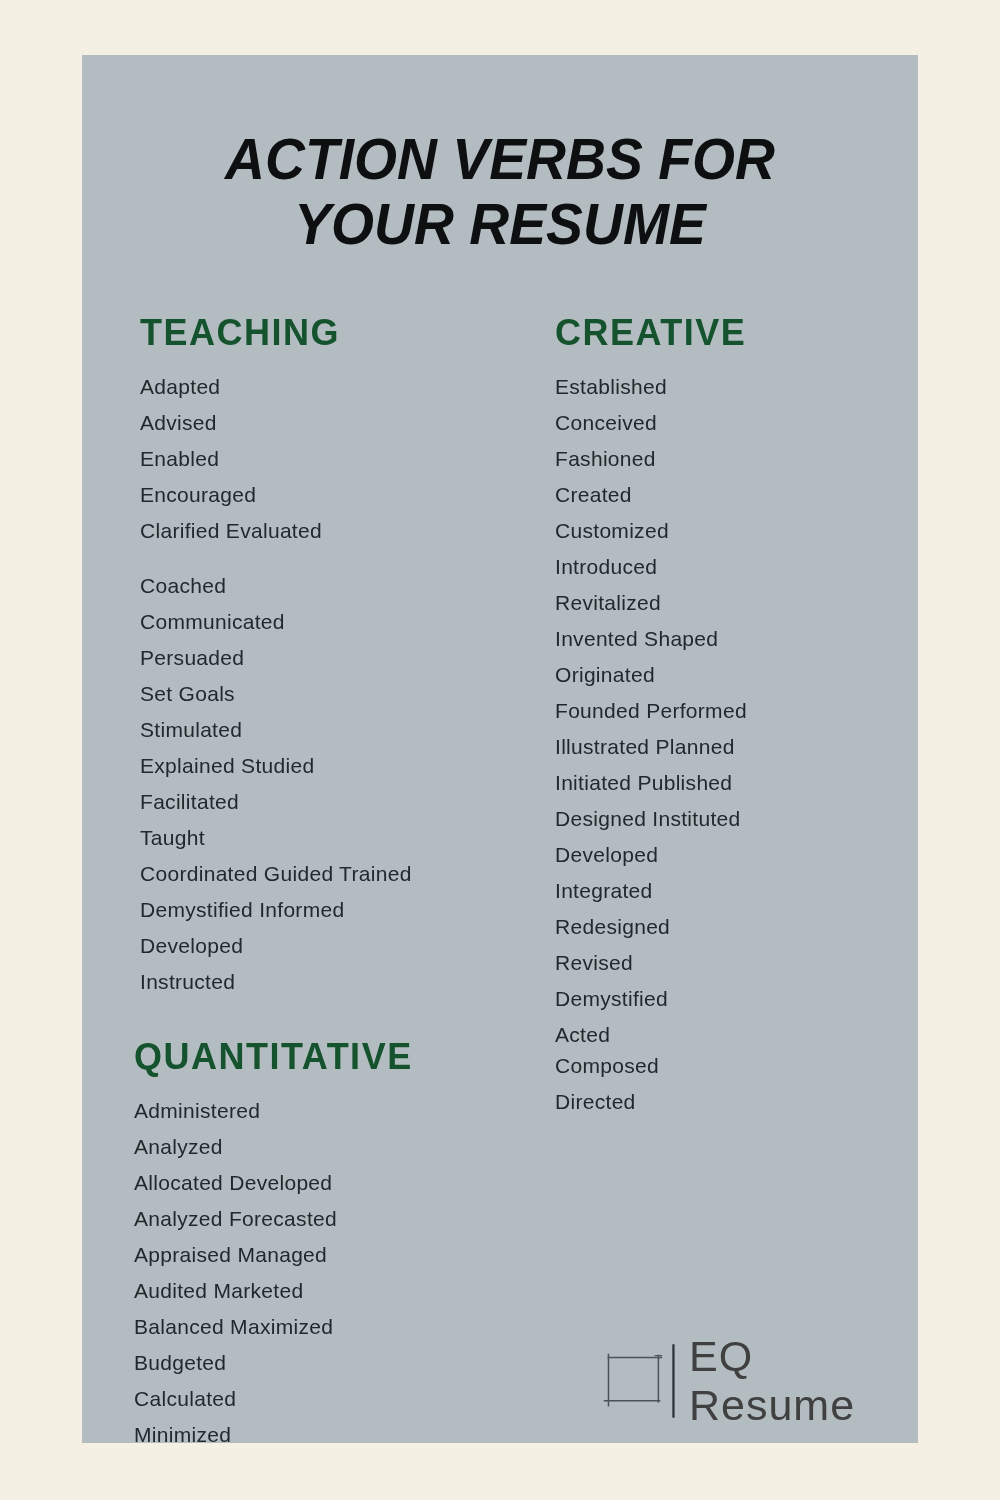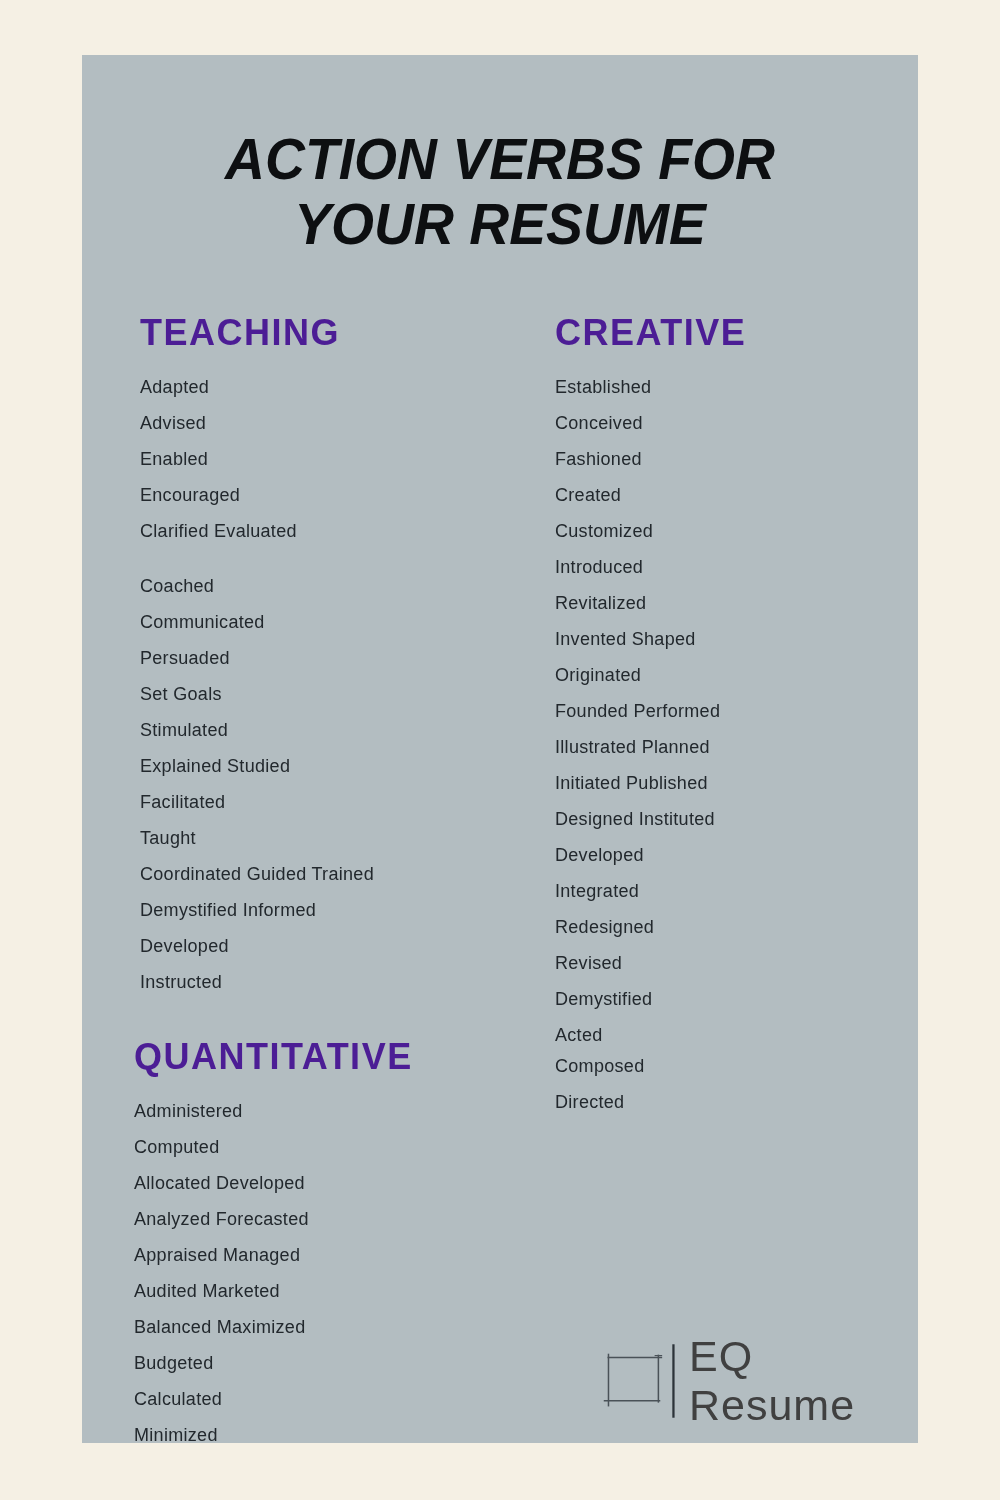--- a/index.html
+++ b/index.html
@@ -41,27 +41,27 @@
     position: absolute;
   }
   .section-teaching    { left: 58px;  top: 258px; }
   .section-creative    { left: 473px; top: 258px; }
   .section-quantitative{ left: 52px;  top: 982px; }
   .section h2 {
     font-size: 36px;
     line-height: 40px;
     font-weight: 700;
     letter-spacing: 1.5px;
-    color: #4c1d95;
+    color: #14532d;
   }
   .verbs {
     margin-top: 16px;
   }
   .verb {
-    font-size: 18px;
+    font-size: 21px;
     line-height: 36px;
     font-weight: 400;
     letter-spacing: 0.3px;
     color: #22282d;
     white-space: nowrap;
   }
   
   .section-teaching .verb:nth-child(6) { margin-top: 19px; }
   
   .section-creative .verb:nth-child(20) { margin-top: -5px; }
@@ -141,21 +141,21 @@
           <div class="verb">Acted</div>
           <div class="verb">Composed</div>
           <div class="verb">Directed</div>
         </div>
     </div>
 
     <div class="section section-quantitative">
       <h2>QUANTITATIVE</h2>
       <div class="verbs">
           <div class="verb">Administered</div>
-          <div class="verb">Computed</div>
+          <div class="verb">Analyzed</div>
           <div class="verb">Allocated Developed</div>
           <div class="verb">Analyzed Forecasted</div>
           <div class="verb">Appraised Managed</div>
           <div class="verb">Audited Marketed</div>
           <div class="verb">Balanced Maximized</div>
           <div class="verb">Budgeted</div>
           <div class="verb">Calculated</div>
           <div class="verb">Minimized</div>
         </div>
     </div>

